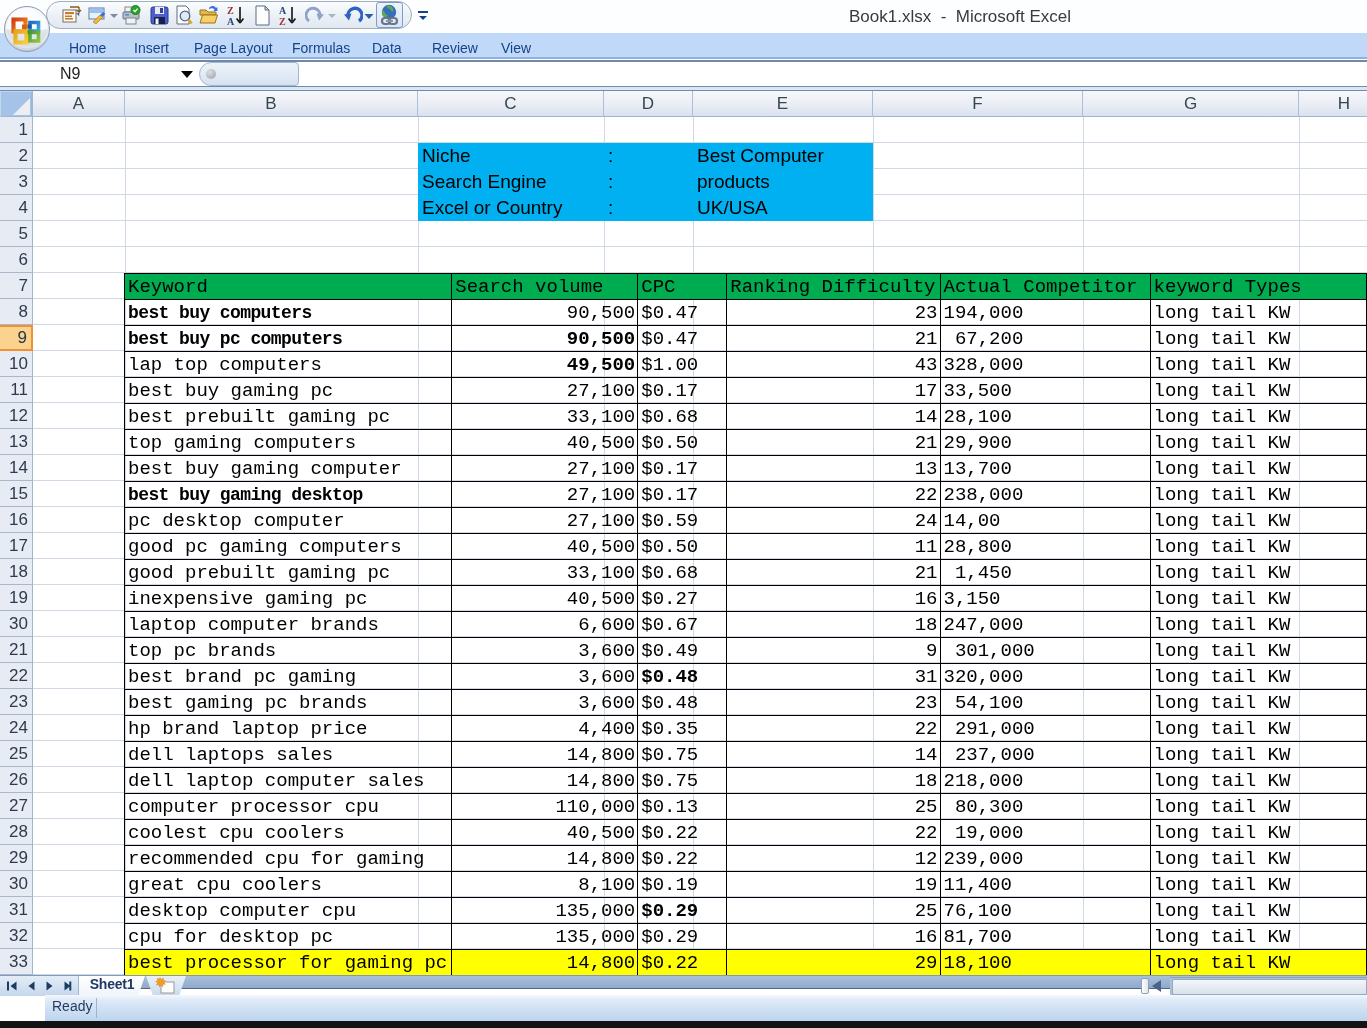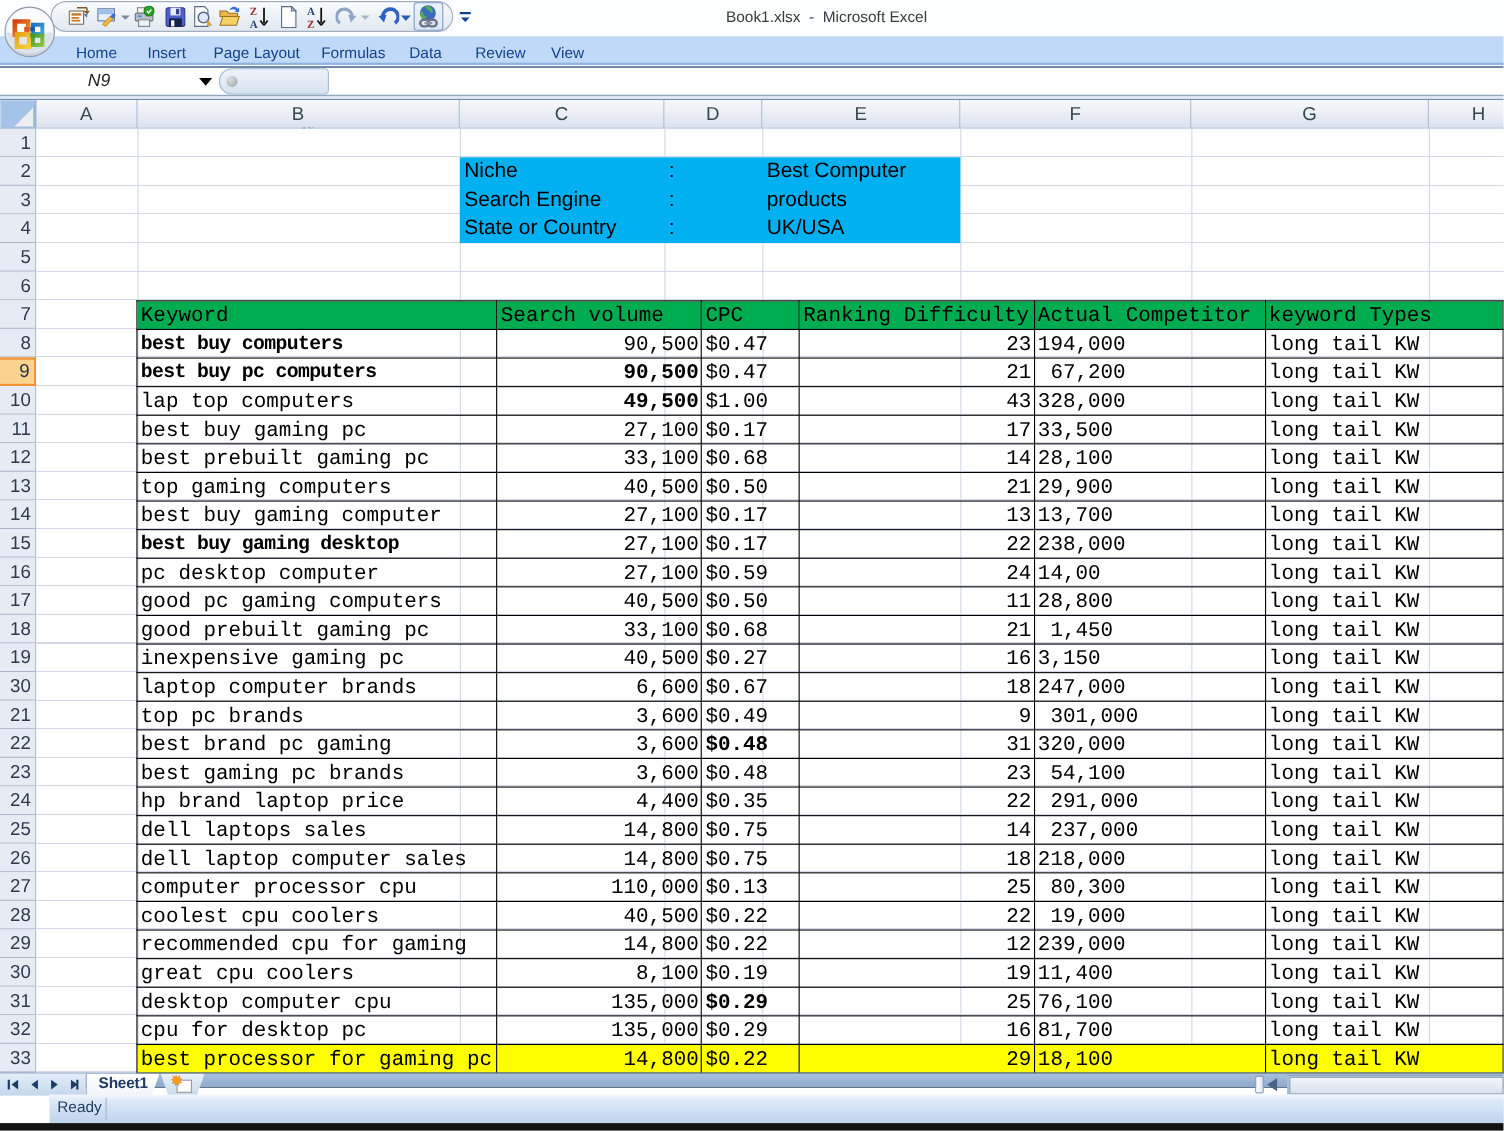--- a/index.html
+++ b/index.html
@@ -1,33 +1,33 @@
 <!DOCTYPE html>
 <html><head><meta charset="utf-8"><style>
 * { margin:0; padding:0; box-sizing:border-box; }
 html,body { width:1367px; height:1028px; overflow:hidden; }
 body { font-family:"Liberation Sans", sans-serif; position:relative; background:#fff; }
 .abs { position:absolute; }
 
 
 #titlebar { left:0; top:0; width:1367px; height:33px; background:#fdfeff; }
-#title { left:660px; top:7px; width:600px; font-size:14px; color:#3a3a3a; }
+#title { left:660px; top:7px; width:600px; text-align:center; font-size:17px; color:#3a3a3a; }
 #qat { left:46px; top:1px; width:366px; height:28px; border:1px solid #a0aebf; border-radius:14px;
   background:linear-gradient(#fbfdfe,#eaf0f6 55%,#e1e8f0); }
 #qatmore { left:416px; top:8px; width:14px; height:16px; }
 
 
 #tabstrip { left:0; top:33px; width:1367px; height:26px; background:#c1d9f8; border-bottom:2px solid #8fb2de; }
 .rtab { position:absolute; top:7px; font-size:14px; color:#15428b; }
 
 
 #topline { left:0; top:60px; width:1367px; height:2px; background:#7089a8; }
 #formrow { left:0; top:62px; width:1367px; height:24px; background:#fff; }
 #fr2 { left:0; top:86px; width:1367px; height:5px; background:#dce7f3; border-top:1px solid #6e8cac; border-bottom:1px solid #6e8cac; }
-#n9 { left:60px; top:3px; width:60px; text-align:center; font-size:16px; color:#222;font-style:italic; }
+#n9 { left:60px; top:3px; width:60px; text-align:left; font-size:16px; color:#222; }
 #namedrop { left:181px; top:9px; width:0; height:0; border-left:6px solid transparent; border-right:6px solid transparent; border-top:7px solid #000; }
 #fxpill { left:199px; top:0px; width:100px; height:24px; border:1px solid #9fb6d4; border-radius:12px 4px 4px 12px;
   background:linear-gradient(#eef3fa,#d7e2f1); }
 #fxdot { left:6px; top:6px; width:10px; height:10px; border-radius:50%; background:radial-gradient(circle at 35% 30%,#ddd,#9aa3ad); }
 #fxgl { left:74px; top:1px; font-family:"Liberation Serif",serif; font-style:italic; font-weight:bold; font-size:16px; color:#333;margin-top:44px; }
 
 
 #selall { left:0; top:91px; width:33px; height:26px; background:#a5c2e8; border:1px solid #c4d6ee; border-right:2px solid #9eb6ce; border-bottom:1px solid #9fb6cf; }
 #selall .tri { position:absolute; right:1px; bottom:1px; width:0; height:0; border-left:17px solid transparent; border-bottom:17px solid #eceef1; }
 #colhead { left:0; top:91px; width:1367px; height:26px; background:linear-gradient(#f7f8fb,#e9edf4 55%,#dbe2ee); }
@@ -281,21 +281,21 @@
 <div class="vl" style="left:873px"></div>
 <div class="vl" style="left:1083px"></div>
 <div class="vl" style="left:1299px"></div>
 <div class="abs" id="cyan">
   <div style="left:4px;top:0">Niche</div>
     <div style="left:190px;top:0">:</div>
     <div style="left:279px;top:0">Best Computer</div>
   <div style="left:4px;top:26px">Search Engine</div>
     <div style="left:190px;top:26px">:</div>
     <div style="left:279px;top:26px">products</div>
-  <div style="left:4px;top:52px">State or Country</div>
+  <div style="left:4px;top:52px">Excel or Country</div>
     <div style="left:190px;top:52px">:</div>
     <div style="left:279px;top:52px">UK/USA</div>
 </div>
 <div class="abs" id="dtable">
 <table>
 <colgroup>
         <col style="width:293px">
         <col style="width:186px">
         <col style="width:89px">
         <col style="width:180px">

